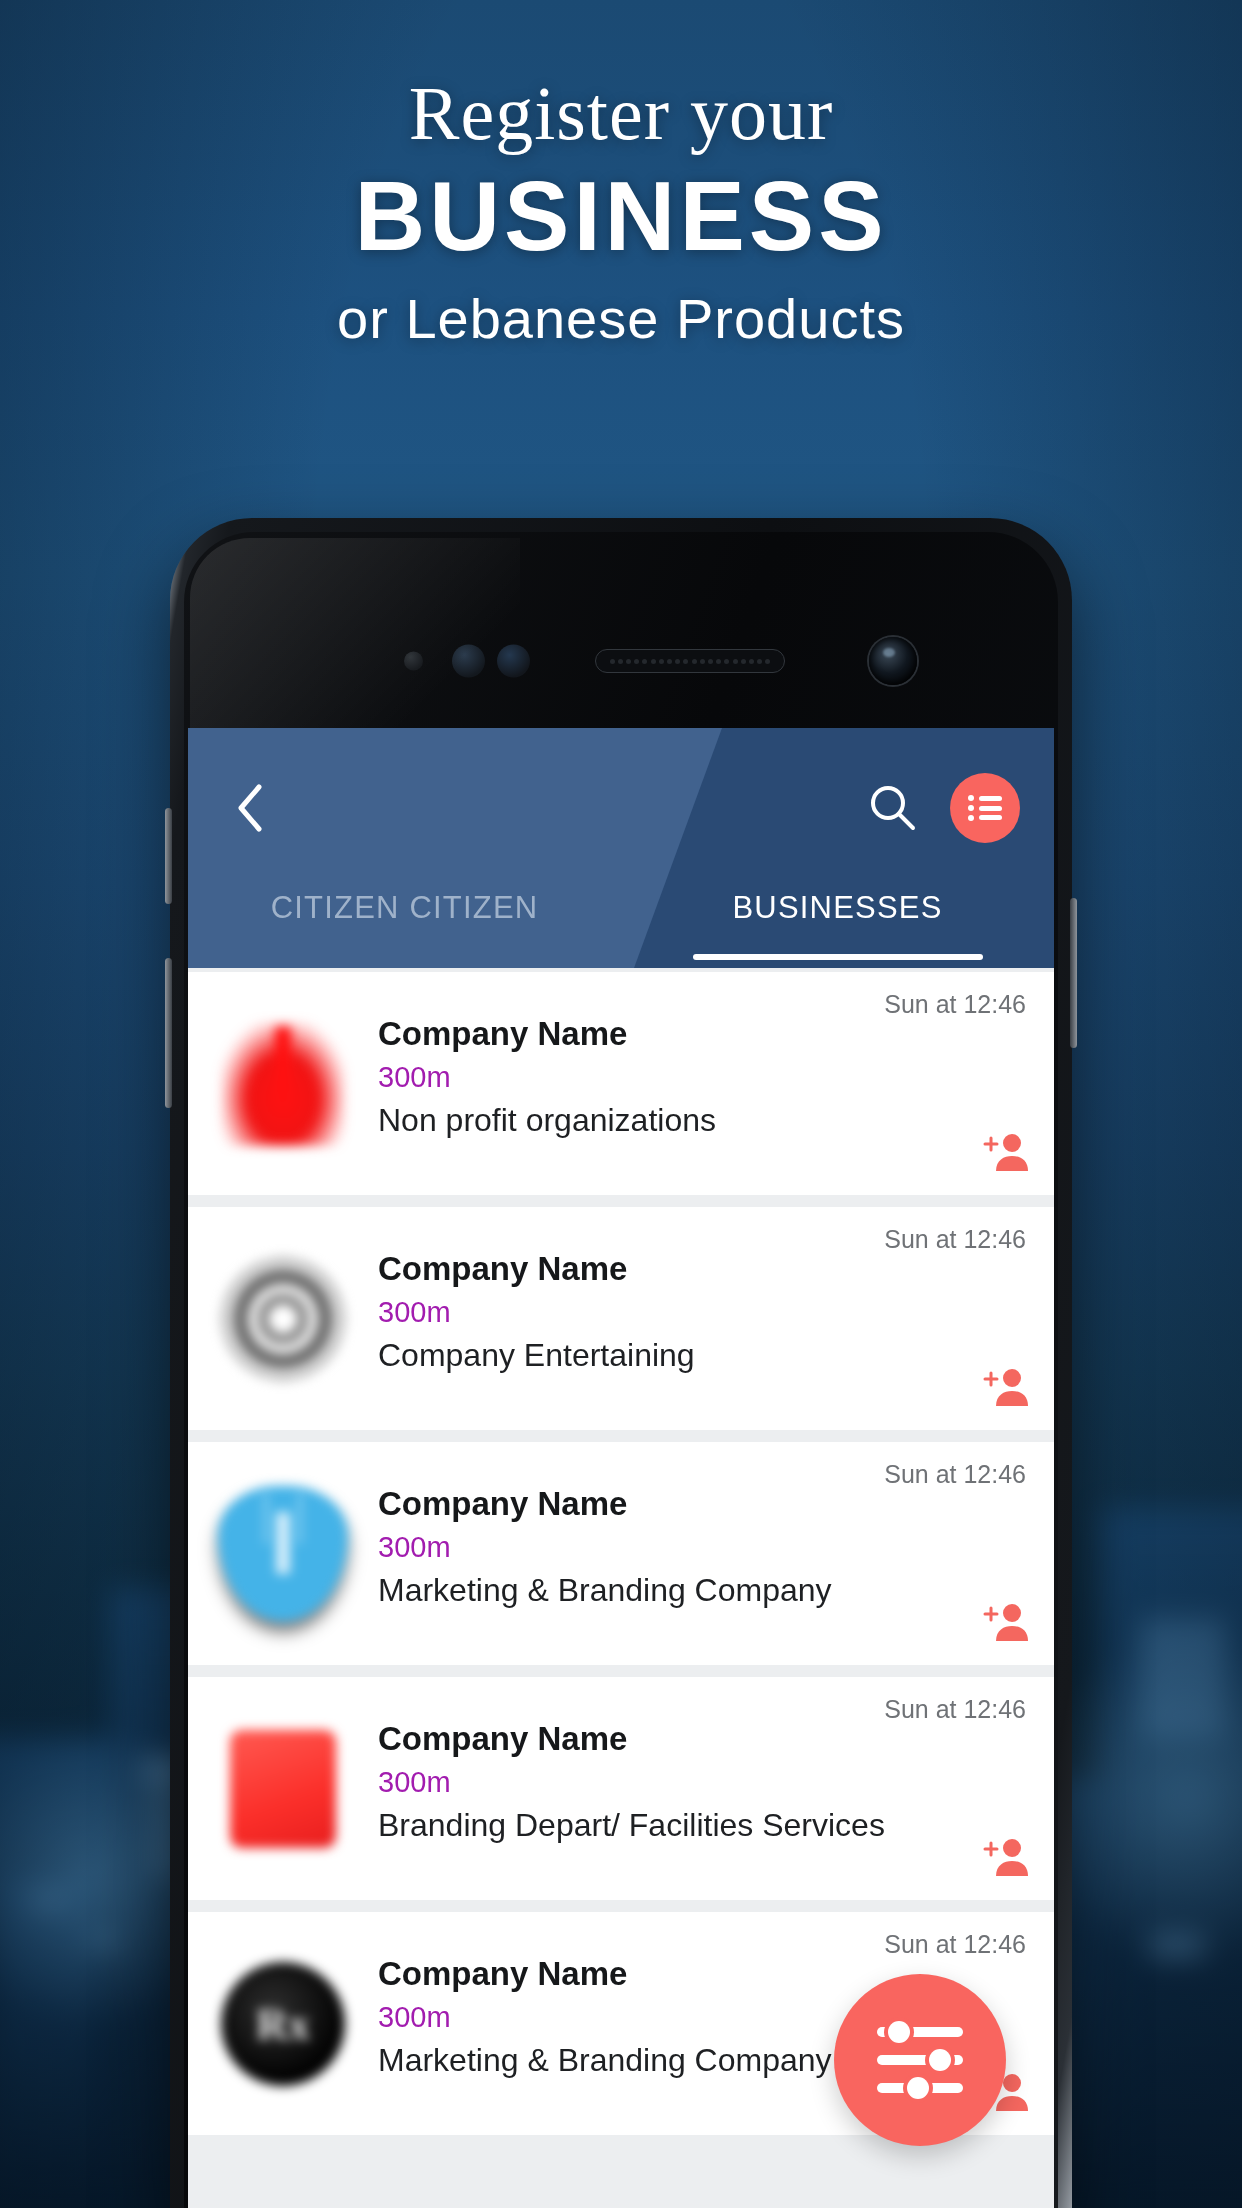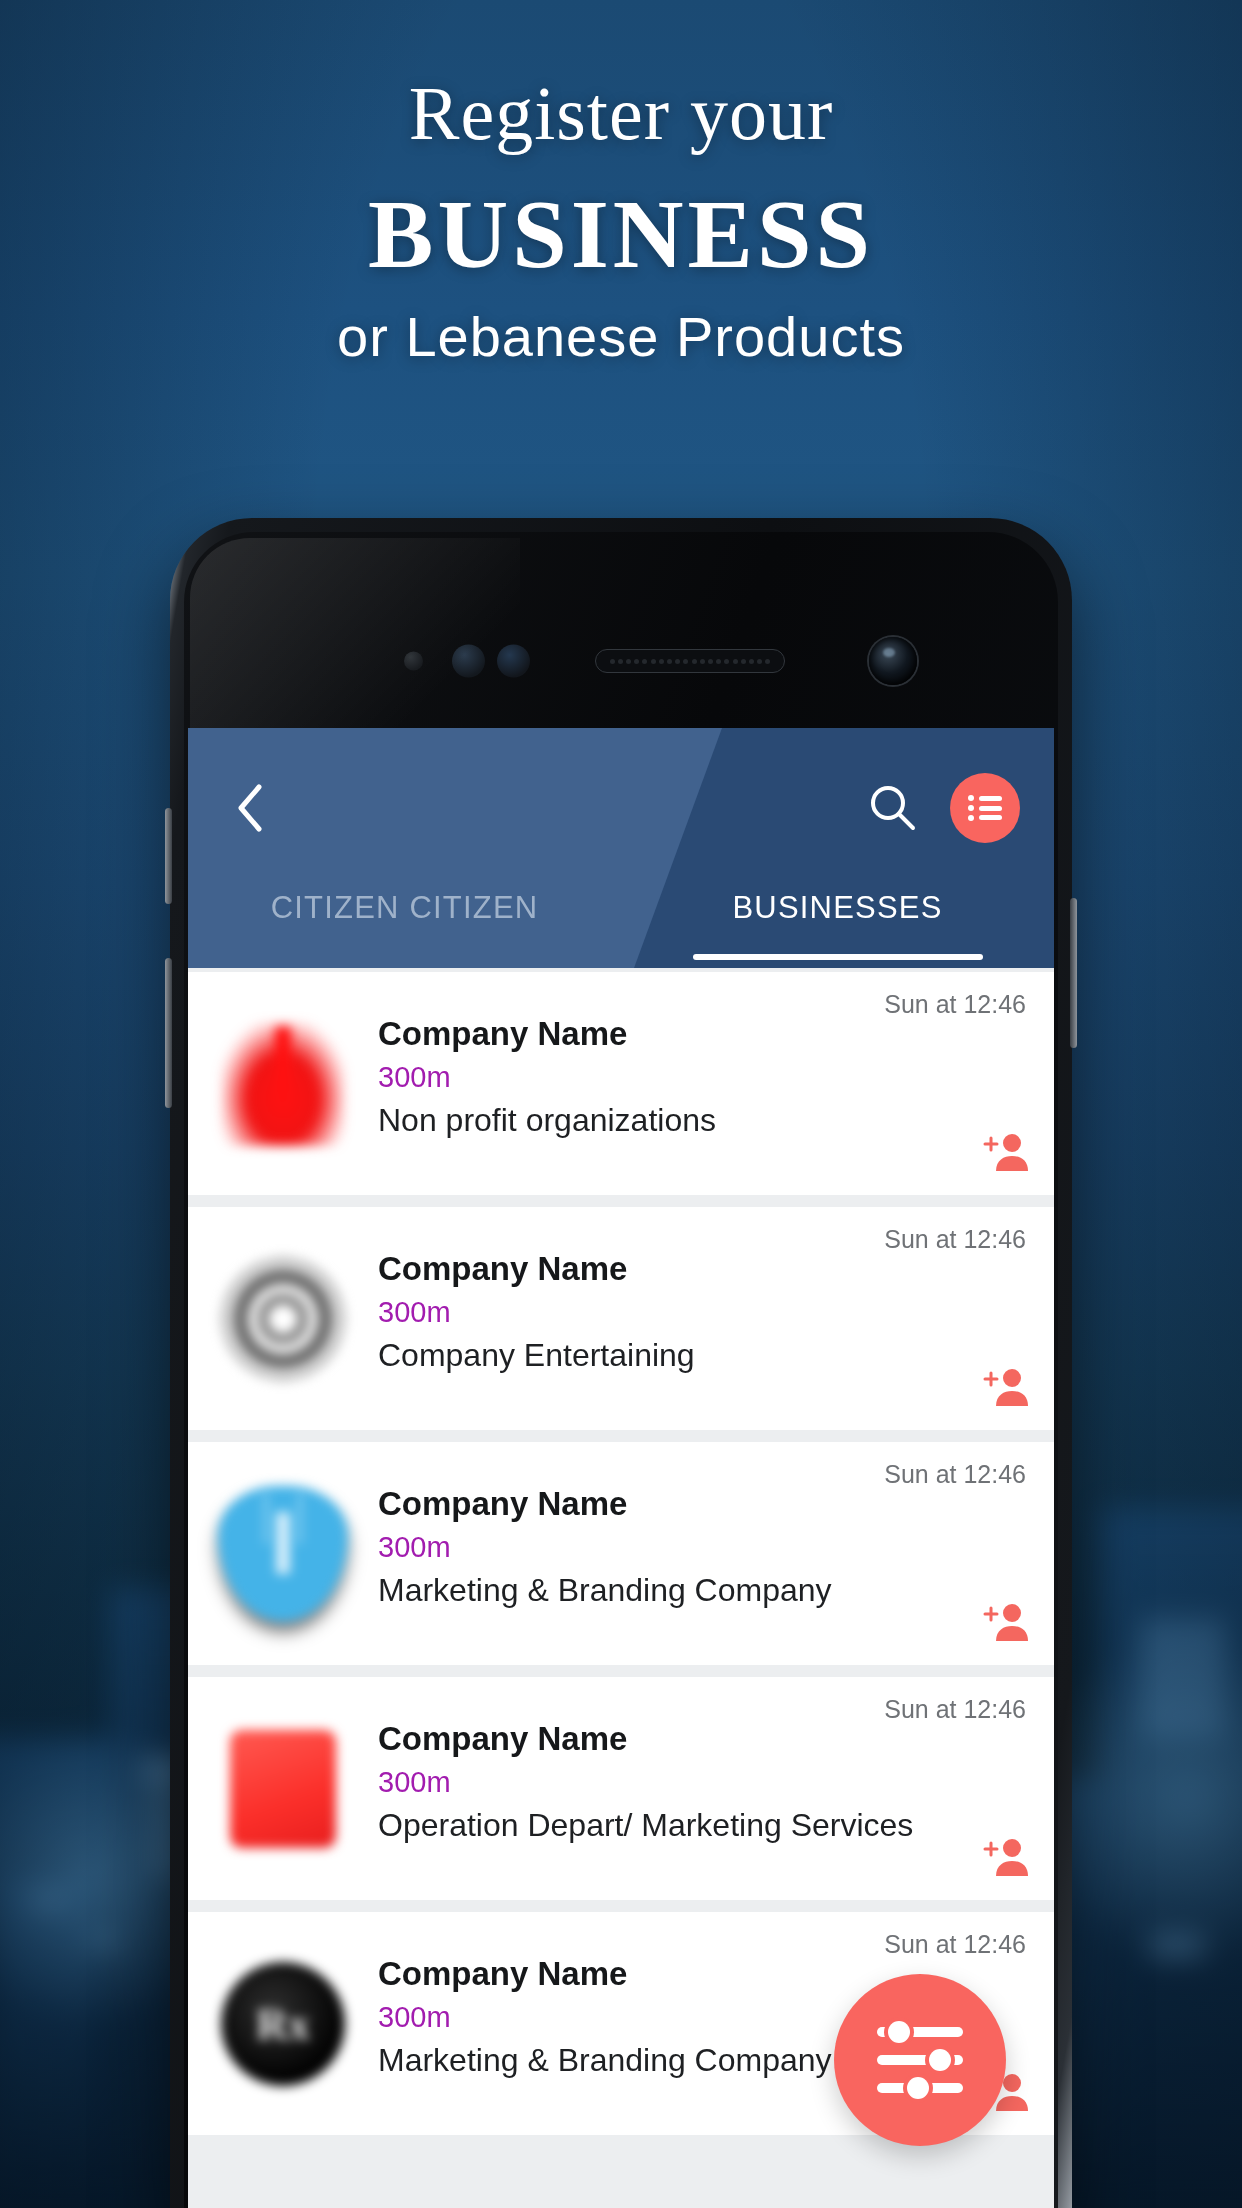--- a/index.html
+++ b/index.html
@@ -65,22 +65,21 @@
     font-weight:300;
     letter-spacing:1px;
     line-height:1.15;
     font-family:Liberation Serif, serif;
   }
   .hl-2 {
     font-size:98px;
     font-weight:bold;
     letter-spacing:4px;
     line-height:1.1;
-    margin-top:24px;
-    font-family:Liberation Serif, serif;
+    margin-top:6px;
   }
   .hl-3 {
     font-size:56px;
     font-weight:300;
     letter-spacing:1px;
     line-height:1.2;
     margin-top:14px;
   }
 
   
@@ -543,21 +542,21 @@
       </div>
 
       <div class="card">
         <div class="logo-wrap">
           <div class="logo logo-d"></div>
         </div>
         <div class="card-body">
           <div class="time">Sun at 12:46</div>
           <div class="cname">Company Name</div>
           <div class="dist">300m</div>
-          <div class="ctype">Operation Depart/ Marketing Services</div>
+          <div class="ctype">Branding Depart/ Facilities Services</div>
           <div class="add-user">
             <svg width="46" height="42" viewBox="0 0 46 42" aria-hidden="true">
               <circle cx="30" cy="12" r="9" fill="#f4675f"></circle>
               <path d="M14 40 C14 29 22 25 30 25 C38 25 46 29 46 40 Z" fill="#f4675f"></path>
               <line x1="3" y1="13" x2="15" y2="13" stroke="#f4675f" stroke-width="3" stroke-linecap="round"></line>
               <line x1="9" y1="7" x2="9" y2="19" stroke="#f4675f" stroke-width="3" stroke-linecap="round"></line>
             </svg>
           </div>
         </div>
       </div>

